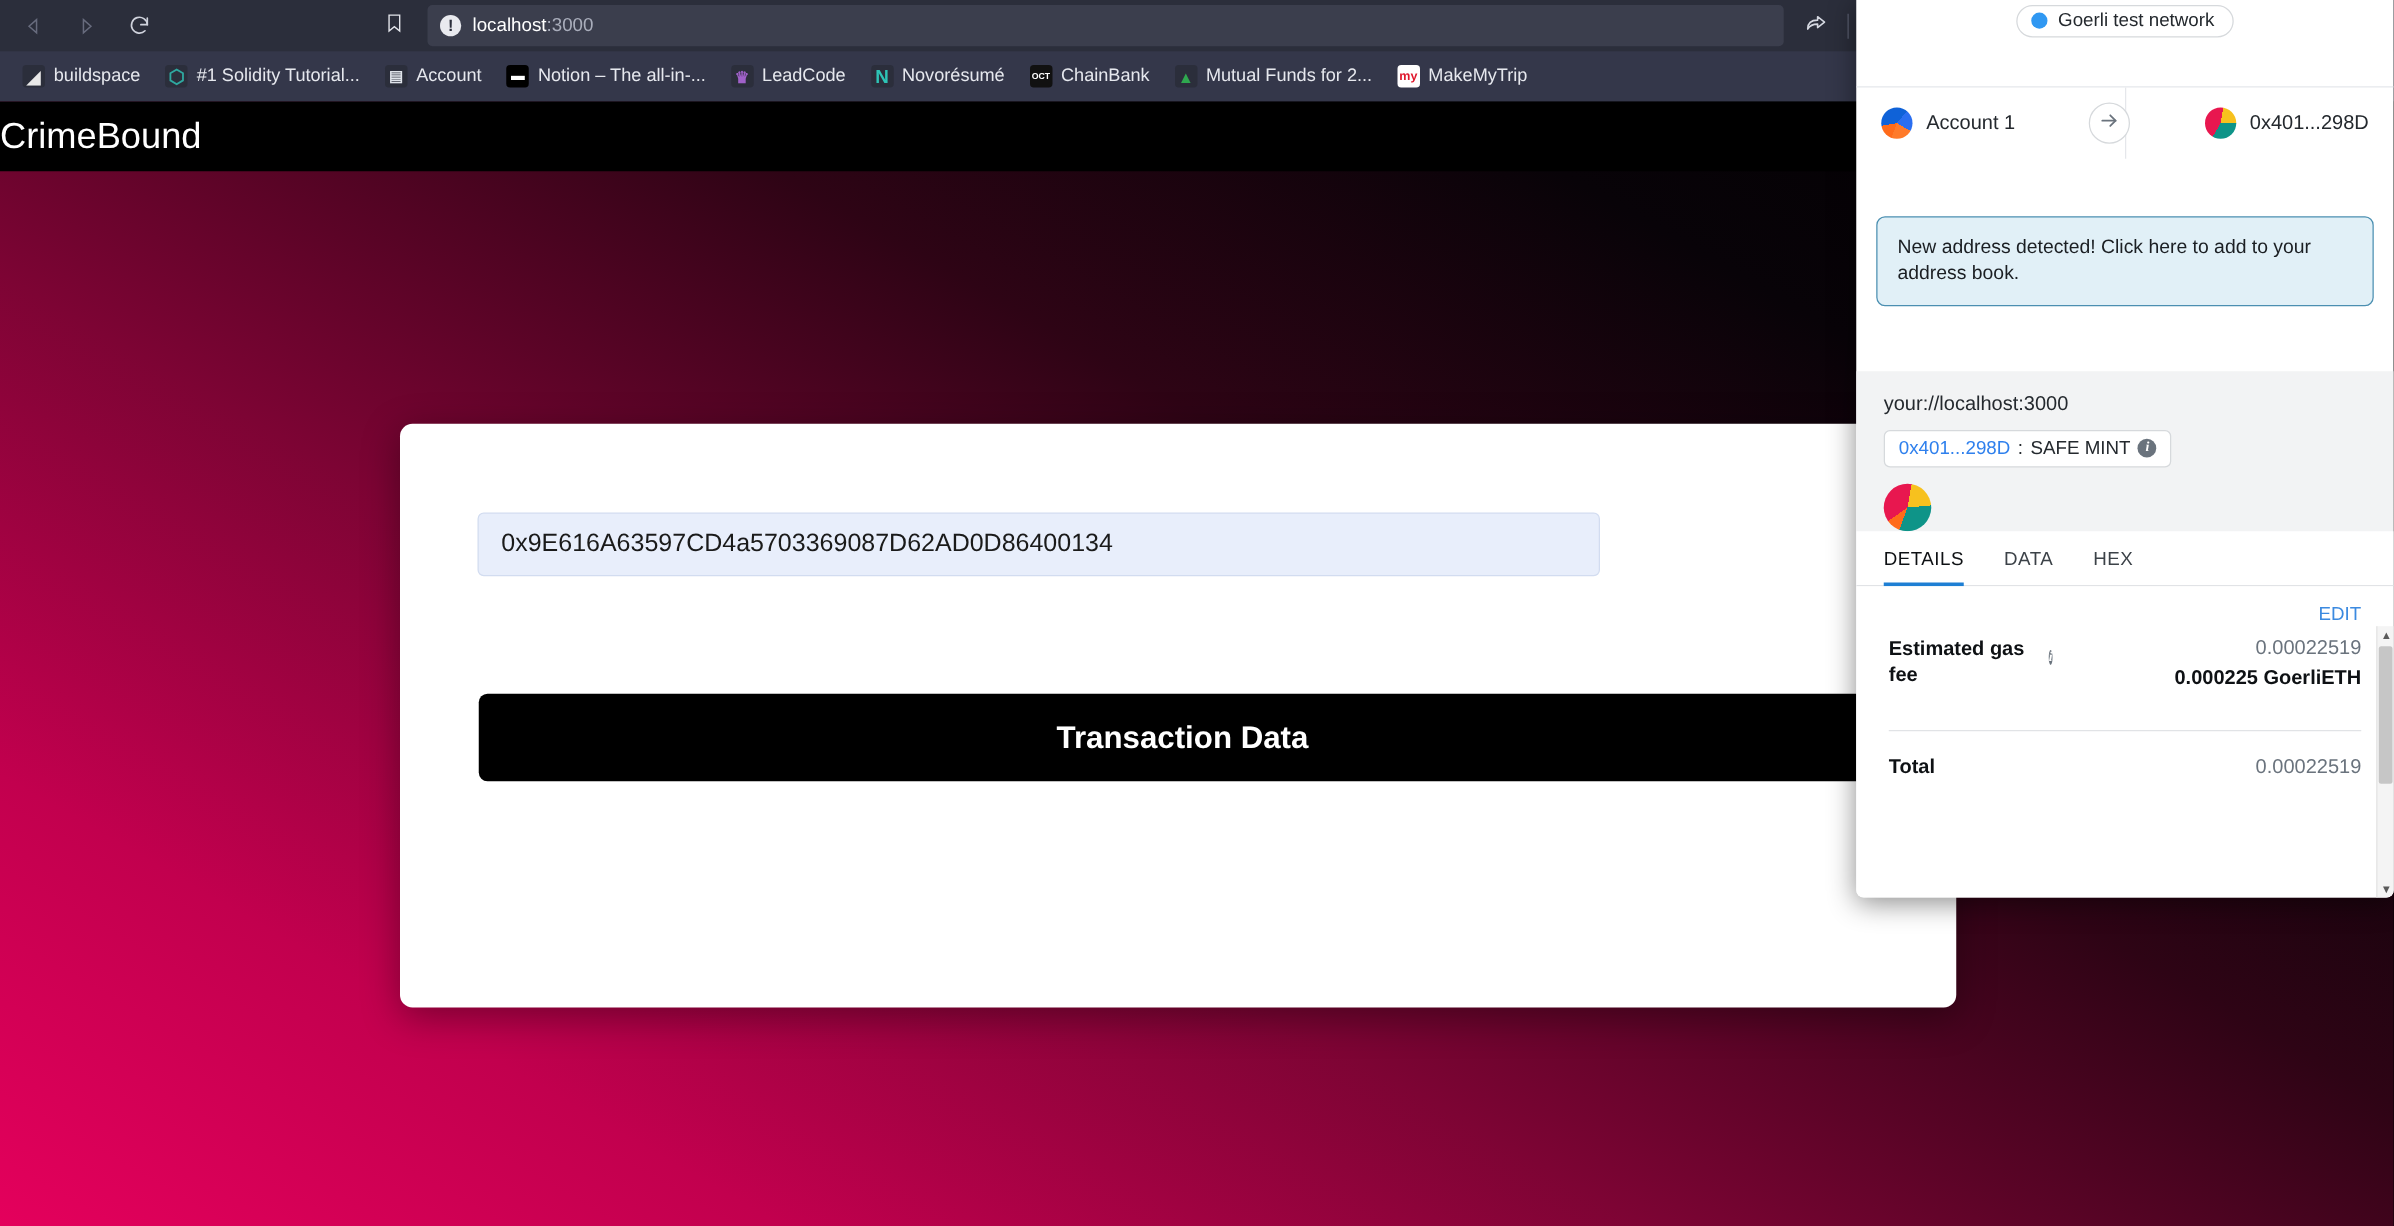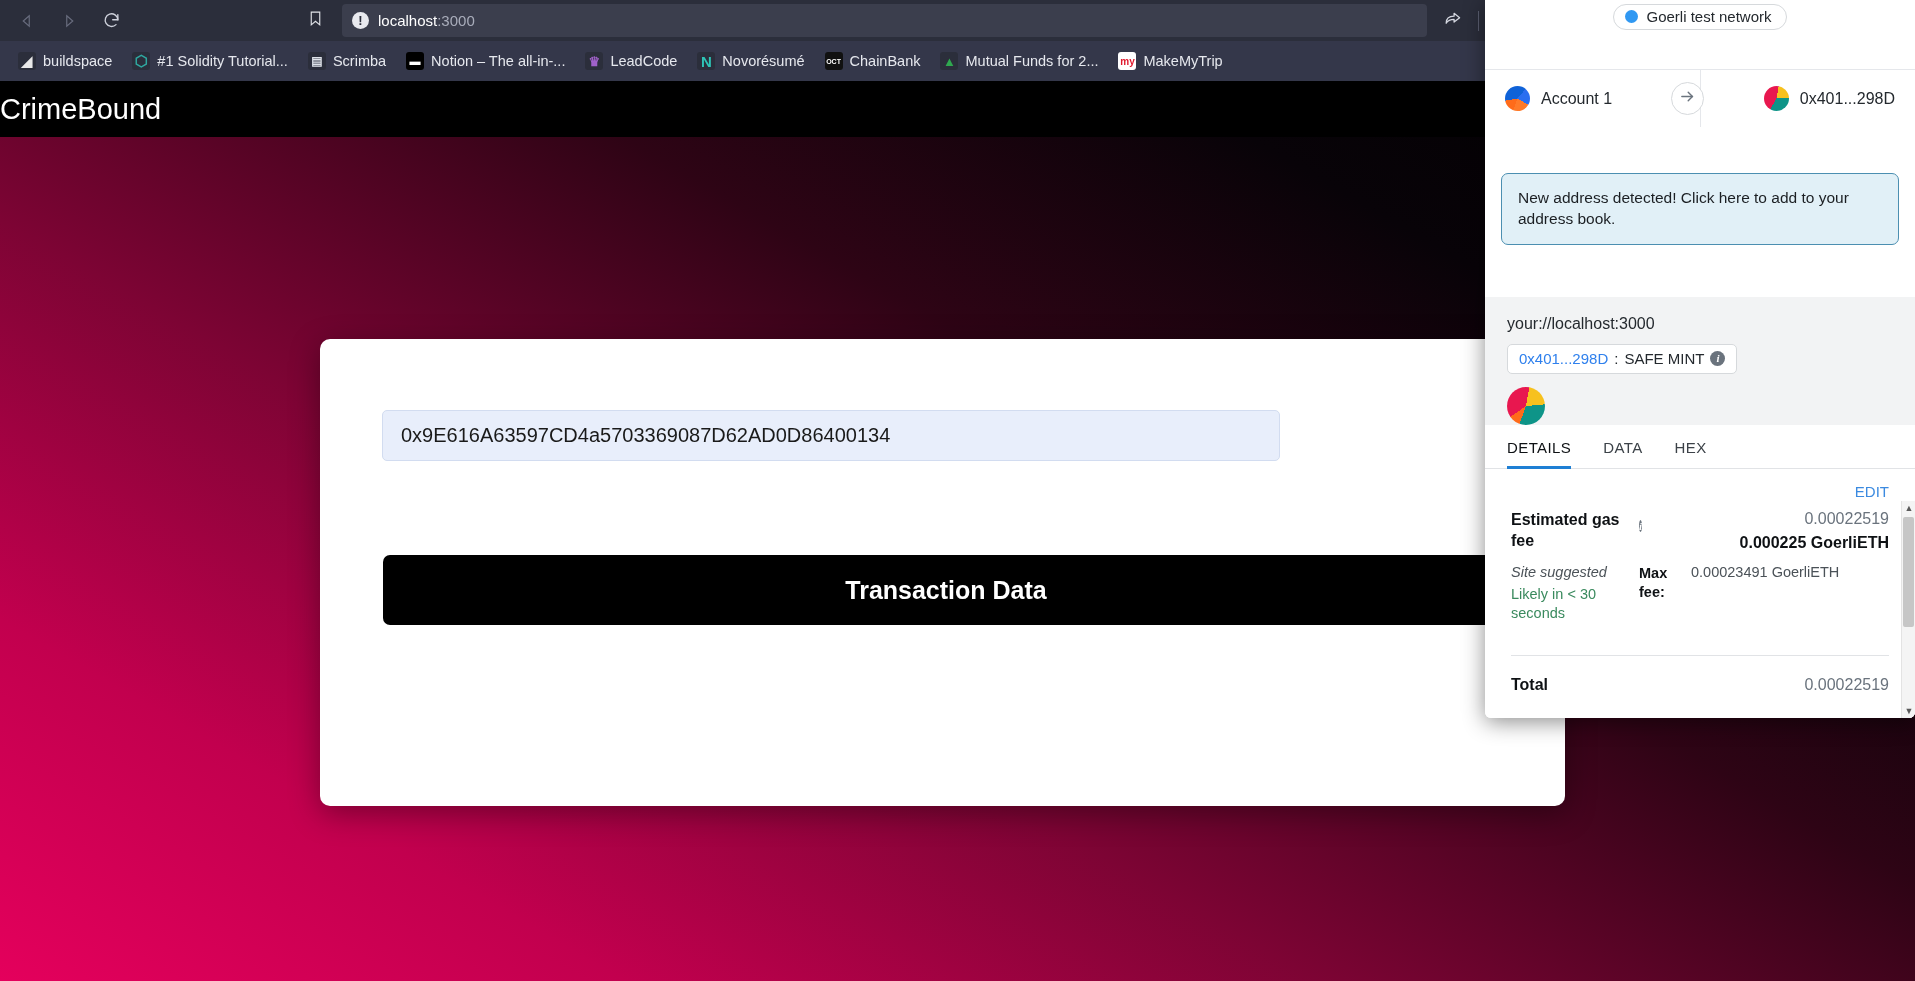--- a/index.html
+++ b/index.html
@@ -316,21 +316,21 @@
       <div class="bm">
         <span class="fav" style="background:#2b2e3b;color:#e8e8e8;font-size:14px;">◢</span>
         <span>buildspace</span>
       </div>
       <div class="bm">
         <span class="fav" style="background:#2b2e3b;color:#2fa8a0;font-size:15px;">⬡</span>
         <span>#1 Solidity Tutorial...</span>
       </div>
       <div class="bm">
         <span class="fav" style="background:#2b2e3b;color:#dfe3ea;font-size:12px;">▤</span>
-        <span>Scrimba</span>
+        <span>Account</span>
       </div>
       <div class="bm">
         <span class="fav" style="background:#000;color:#fff;font-size:11px;">▬</span>
         <span>Notion – The all-in-...</span>
       </div>
       <div class="bm">
         <span class="fav" style="background:#2b2e3b;color:#a061c9;font-size:13px;">♛</span>
         <span>LeadCode</span>
       </div>
       <div class="bm">
@@ -426,28 +426,20 @@
           <div class="fee-label">Estimated gas fee</div>
           <div class="fee-info">
             <span class="info-dot">i</span>
           </div>
           <div class="fee-right">
             <div class="fee-top">0.00022519</div>
             <div class="fee-bot">0.000225 GoerliETH</div>
           </div>
         </div>
 
-        <div class="sub-row">
-          <div class="sub-left">
-            <div class="sub-site">Site suggested</div>
-            <div class="sub-likely">Likely in &lt; 30 seconds</div>
-          </div>
-          <div class="sub-max-label">Max fee:</div>
-          <div class="sub-max-val">0.00023491 GoerliETH</div>
-        </div>
 
         <div class="mm-divider"></div>
 
         <div class="total-row">
           <div class="total-label">Total</div>
           <div class="total-val">0.00022519</div>
         </div>
       </div>
 
       <div class="mm-scrollbar">

